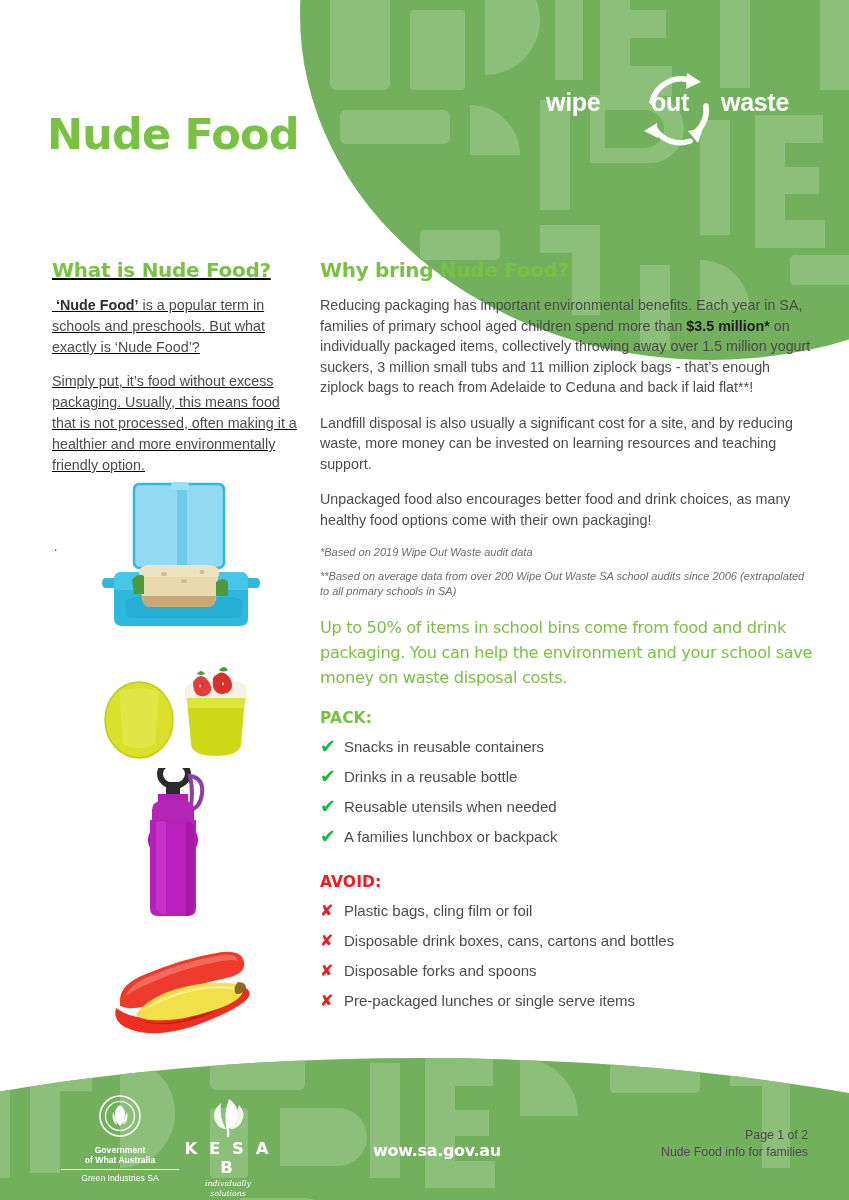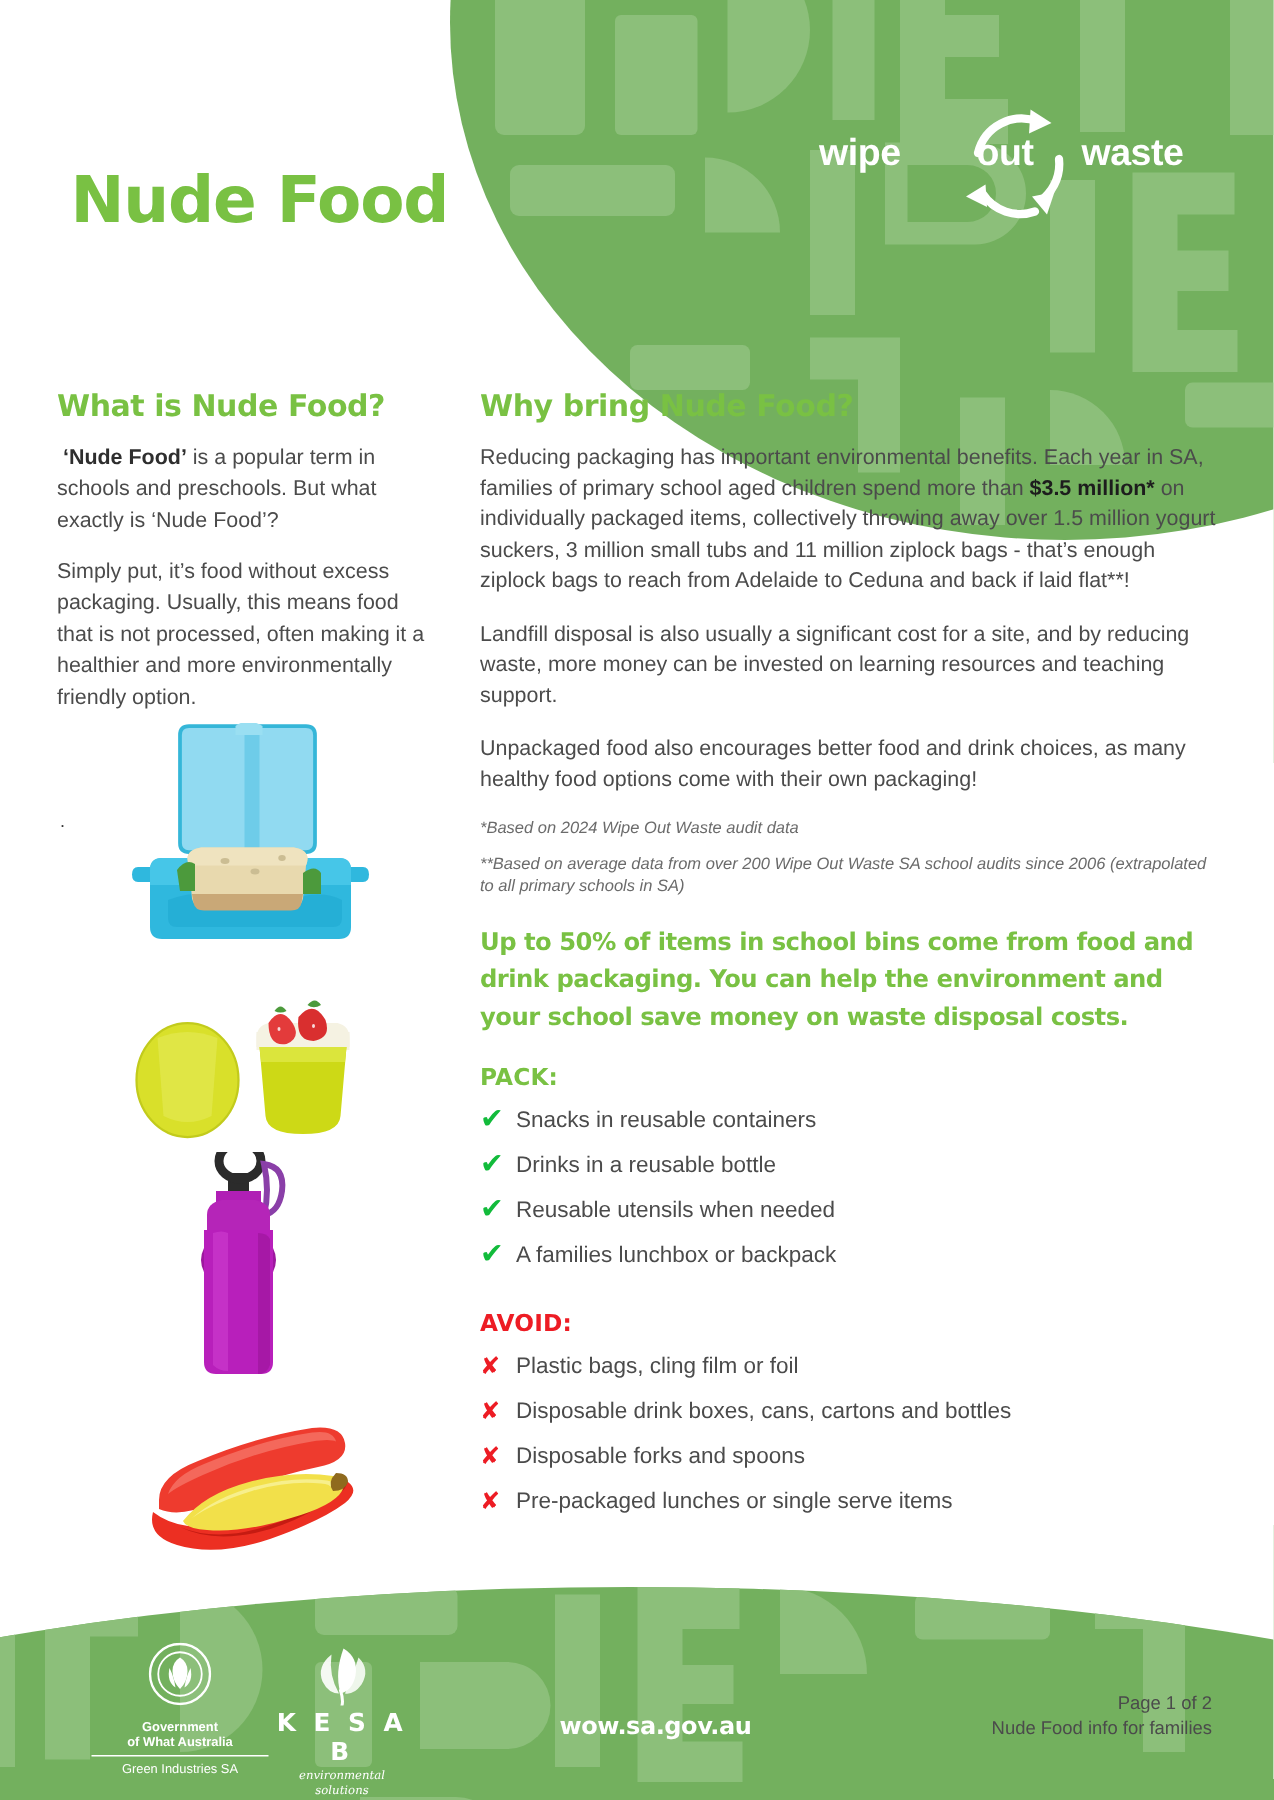--- a/index.html
+++ b/index.html
@@ -64,22 +64,23 @@
     font-weight: 700;
     font-size: 43px;
     line-height: 53px;
     color: #79c143;
     letter-spacing: -0.8px;
   }
 
   
   .left-col {
     position: absolute;
-    left: 38px; top: 258px;
+    left: 52px; top: 258px;
     width: 255px;
+    text-decoration: underline;
   }
   .h2-green {
     font-family: "DejaVu Sans", sans-serif;
     font-weight: 700;
     font-size: 20px;
     color: #79c143;
     letter-spacing: -0.3px;
     margin-bottom: 13px;
   }
   .body-p {
@@ -125,21 +126,21 @@
   .rc-p b { color: #1d1d1d; font-weight: 700; }
   .footnote {
     font-size: 11px;
     line-height: 15px;
     font-style: italic;
     color: #6b6b6b;
     margin-bottom: 9px;
   }
   .callout {
     font-family: "DejaVu Sans", sans-serif;
-    font-weight: 700;
+    font-weight: 400;
     font-size: 16.2px;
     line-height: 25px;
     color: #79c143;
     letter-spacing: -0.35px;
     margin-top: 16px;
     margin-bottom: 19px;
   }
   .list-head {
     font-family: "DejaVu Sans", sans-serif;
     font-weight: 700;
@@ -392,21 +393,21 @@
   <div class="right-col">
     <div class="h2-green">Why bring Nude Food?</div>
 
     <p class="rc-p">
       <span>Reducing packaging has important environmental benefits. Each year in SA, families of primary school aged children spend more than </span><b>$3.5 million*</b><span> on individually packaged items, collectively throwing away over 1.5 million yogurt suckers, 3 million small tubs and 11 million ziplock bags - that’s enough ziplock bags to reach from Adelaide to Ceduna and back if laid flat**!</span>
     </p>
 
     <p class="rc-p">Landfill disposal is also usually a significant cost for a site, and by reducing waste, more money can be invested on learning resources and teaching support.</p>
     <p class="rc-p">Unpackaged food also encourages better food and drink choices, as many healthy food options come with their own packaging!</p>
 
-    <p class="footnote">*Based on 2024 Wipe Out Waste audit data</p>
+    <p class="footnote">*Based on 2019 Wipe Out Waste audit data</p>
     <p class="footnote">**Based on average data from over 200 Wipe Out Waste SA school audits since 2006 (extrapolated to all primary schools in SA)</p>
 
     <p class="callout">Up to 50% of items in school bins come from food and drink packaging. You can help the environment and your school save money on waste disposal costs.</p>
 
     <div class="list-head pack">PACK:</div>
 
     <div class="li-row">
       <span class="li-mark check">✔</span>
       <span class="li-text">Snacks in reusable containers</span>
     </div>
@@ -511,21 +512,21 @@
     </div>
 
     <div class="flogo kesab-logo">
       <svg width="46" height="40" viewBox="0 0 46 40" style="display:block;margin:0 auto;">
         <path d="M24 2 q10 6 8 18 q-2 10 -10 12 q-4-14 2-30z" fill="#ffffff"></path>
         <path d="M34 8 q8 8 2 18 q-5 7 -11 6 q6-14 9-24z" fill="#ffffff" opacity="0.85"></path>
         <path d="M16 6 q-10 8 -6 18 q4 8 11 8 q-7-12 -5-26z" fill="#ffffff" opacity="0.9"></path>
         <path d="M22 30 q2 6 1 10" stroke="#ffffff" stroke-width="2" fill="none" stroke-linecap="round"></path>
       </svg>
       <div class="kesab-name">K E S A B</div>
-      <div class="kesab-sub">environmental</div>
+      <div class="kesab-sub">individually</div>
       <div class="kesab-sub" style="margin-top:0;">solutions</div>
     </div>
 
 
     <div class="flogo wow-url">wow.sa.gov.au</div>
   </div>
 
   <div class="page-meta">
     <div>Page 1 of 2</div>
     <div>Nude Food info for families</div>

